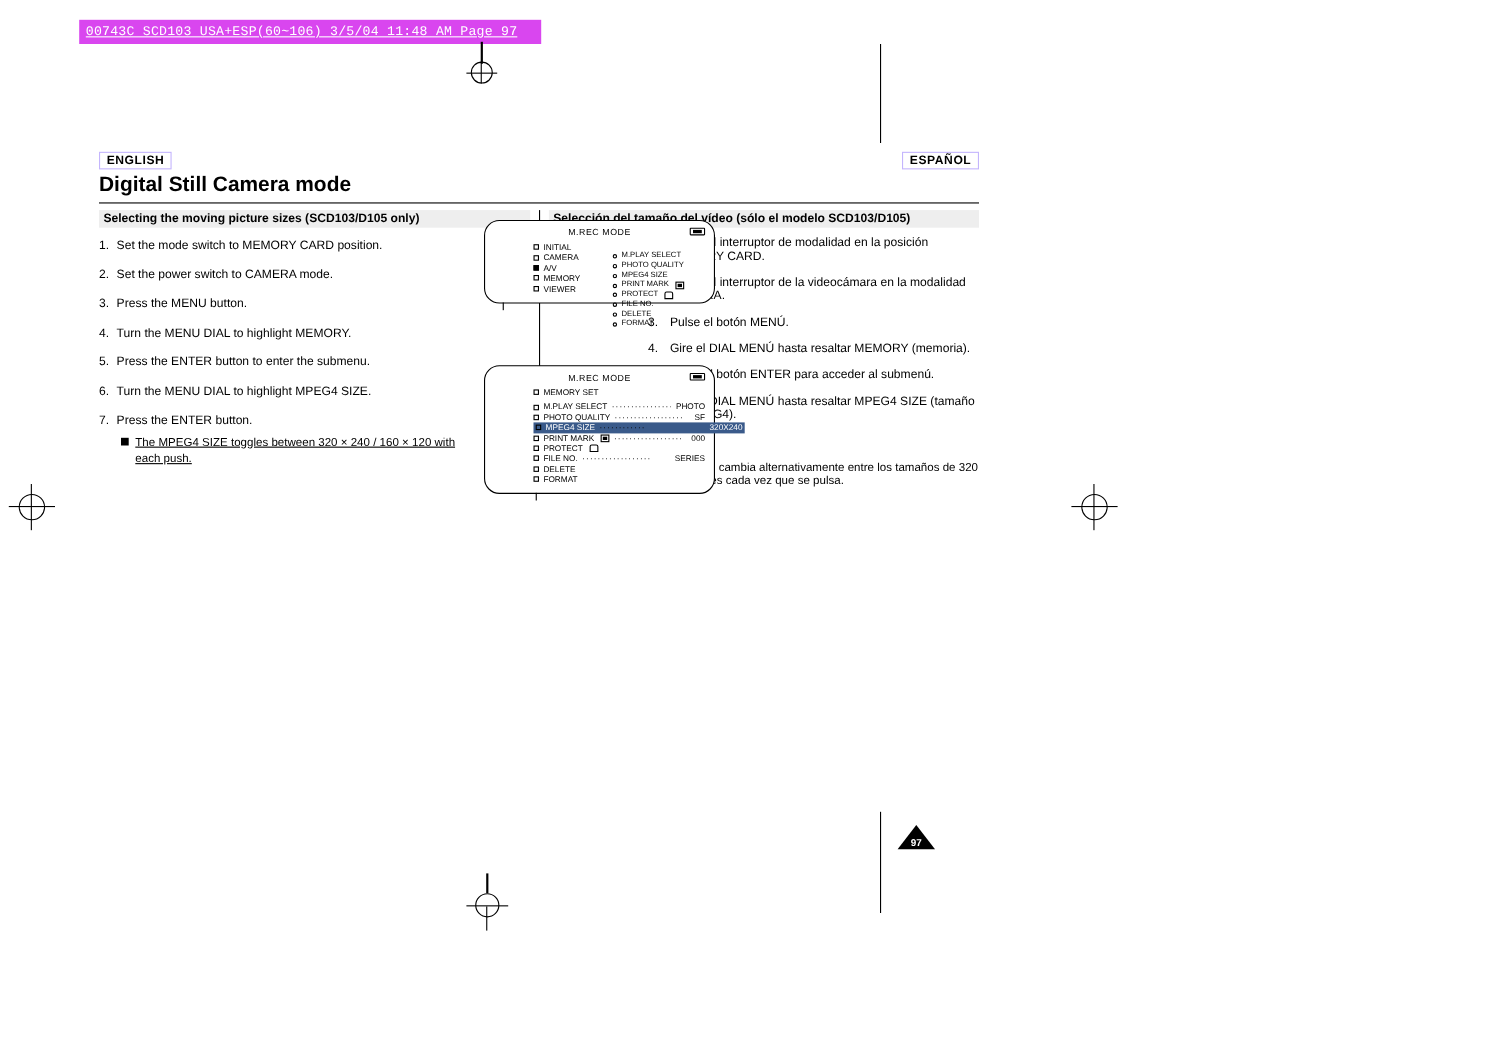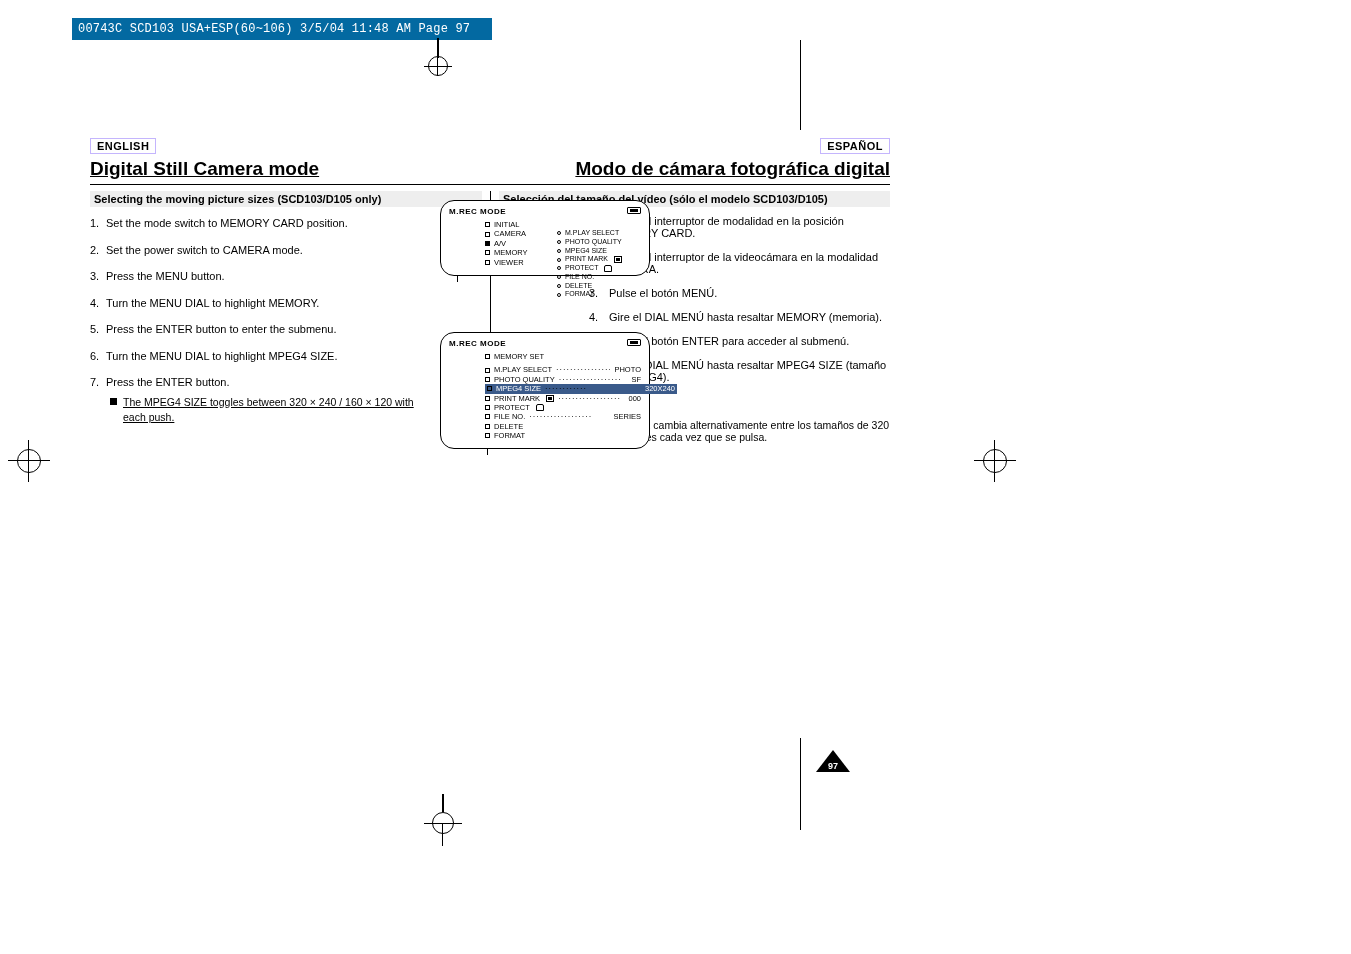--- a/index.html
+++ b/index.html
@@ -1,50 +1,50 @@
 <!DOCTYPE html>
 <html><head>
 <meta charset="utf-8">
 <style>
   * { box-sizing: border-box; margin: 0; padding: 0; }
   body { font-family: Arial, Helvetica, sans-serif; background: #fff; color: #000; width: 1351px; height: 954px; position: relative; }
   .page-wrap { position: relative; width: 100%; height: 100%; }
-  .top-header { position: absolute; top: 18px; left: 72px; width: 420px; height: 22px; background: #0369a1; color: #fff; font-family: "Courier New", monospace; font-size: 12px; display: flex; align-items: center; padding-left: 6px; letter-spacing: 0.2px; }
+  .top-header { position: absolute; top: 18px; left: 72px; width: 420px; height: 22px; background: #d946ef; color: #fff; font-family: "Courier New", monospace; font-size: 12px; display: flex; align-items: center; padding-left: 6px; letter-spacing: 0.2px; text-decoration: underline; }
   .crop-top { position: absolute; top: 48px; left: 428px; width: 20px; height: 20px; }
   .crop-top::before { content:""; position:absolute; left:9px; top:-10px; width:2px; height:20px; background:#000; }
   .crop-top .circ { position:absolute; left:0; top:8px; width:20px; height:20px; border:1px solid #000; border-radius:50%; }
   .crop-top .crossH { position:absolute; left:-4px; top:18px; width:28px; height:1px; background:#000; }
   .crop-top .crossV { position:absolute; left:9px; top:8px; width:1px; height:20px; background:#000; }
 
   .divider-v { position: absolute; top: 40px; left: 800px; width: 1px; height: 90px; background: #000; }
   .divider-v2 { position: absolute; top: 738px; left: 800px; width: 1px; height: 92px; background: #000; }
 
   .content { position: absolute; top: 138px; left: 90px; width: 800px; }
   .lang-row { display: flex; justify-content: space-between; margin-bottom: 4px; }
   .lang { border: 1px solid #c4b5fd; padding: 1px 6px; font-size: 11px; font-weight: bold; letter-spacing: 0.5px; }
   .title-row { display: flex; justify-content: space-between; margin-top: 2px; }
-  .title { font-size: 19px; font-weight: bold; text-decoration: underline; }
+  .title { font-size: 19px; font-weight: bold; }
   .hr { border-top: 1.5px solid #000; margin-top: 4px; margin-bottom: 6px; }
 
   .columns { display: flex; gap: 0; position: relative; }
   .col { flex: 1 1 50%; position: relative; }
   .col.left { padding-right: 8px; }
   .col.right { padding-left: 8px; border-left: 1px solid #000; }
   .subhead { font-size: 11px; font-weight: bold; margin-bottom: 8px; background:#eee; padding:2px 4px; }
 
   .steps { font-size: 11px; line-height: 1.5; }
   .steps li { list-style: none; position: relative; padding-left: 16px; margin-bottom: 10px; }
   .steps li .num { position: absolute; left: 0; }
   .sub { display:flex; gap:6px; margin-top:4px; margin-left:4px; font-size:10.5px;text-decoration:underline; }
   .sub .sq { width:7px; height:7px; background:#000; margin-top:3px; flex:0 0 7px; }
 
   .osd { position:absolute; border:1px solid #000; border-radius:14px; width:210px; font-family: Arial, sans-serif; font-size:7.5px; background:#fff; padding:6px 8px 8px; }
   .osd1 { top: 200px; left: 440px; }
   .osd2 { top: 332px; left: 440px; }
-  .osd .osd-title { font-size:8px; letter-spacing:0.5px; margin-bottom:4px; position:relative;font-weight:bold; }
+  .osd .osd-title { text-align:center; font-size:8px; letter-spacing:0.5px; margin-bottom:4px; position:relative; }
   .osd .osd-title .bat { position:absolute; right:0; top:0; width:14px; height:7px; border:1px solid #000; border-radius:1px; }
   .osd .osd-title .bat::after { content:""; position:absolute; left:2px; top:1px; width:8px; height:3px; background:#000; }
   .osd-list .row { display:flex; gap:4px; align-items:center; line-height:1.25;margin-left:36px; }
   .osd-list .box { width:5px; height:5px; border:1px solid #000; flex:0 0 5px; }
   .osd-list .box.fill { background:#000; }
   .osd-list .lbl { min-width:44px; }
   .osd-sub { margin-left:50px; font-size:7px; line-height:1.25; }
   .osd-sub .r { display:flex; gap:4px; align-items:center; }
   .osd-sub .dot { width:4px;height:4px;border:1px solid #000;border-radius:50%; }
   .ic-sm { display:inline-block; width:8px; height:7px; border:1px solid #000; margin-left:2px; vertical-align:middle; }
@@ -98,21 +98,20 @@
   <div class="divider-v"></div>
   <div class="divider-v2"></div>
 
   <div class="content">
     <div class="lang-row">
       <span class="lang">ENGLISH</span>
       <span class="lang">ESPAÑOL</span>
     </div>
     <div class="title-row">
       <span class="title">Digital Still Camera mode</span>
-      <span class="title">Modo de cámara fotográfica digital</span>
     </div>
     <div class="hr"></div>
 
     <div class="columns">
 
       <div class="col left">
         <div class="subhead">Selecting the moving picture sizes (SCD103/D105 only)</div>
         <ol class="steps" style="max-width:330px;">
           <li><span class="num">1.</span><span>Set the mode switch to MEMORY CARD position.</span></li>
           <li><span class="num">2.</span><span>Set the power switch to CAMERA mode.</span></li>

